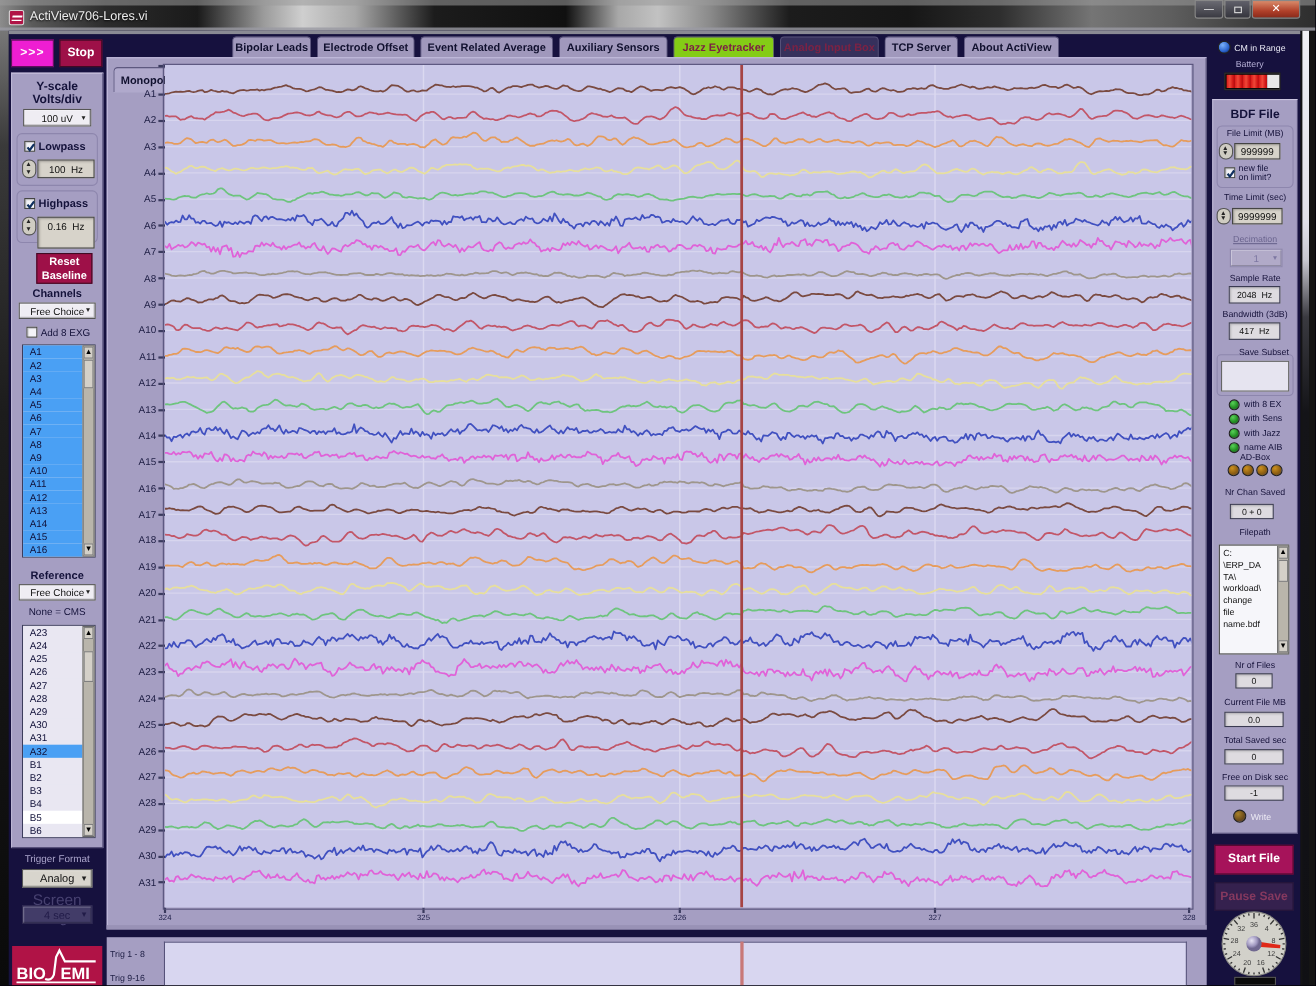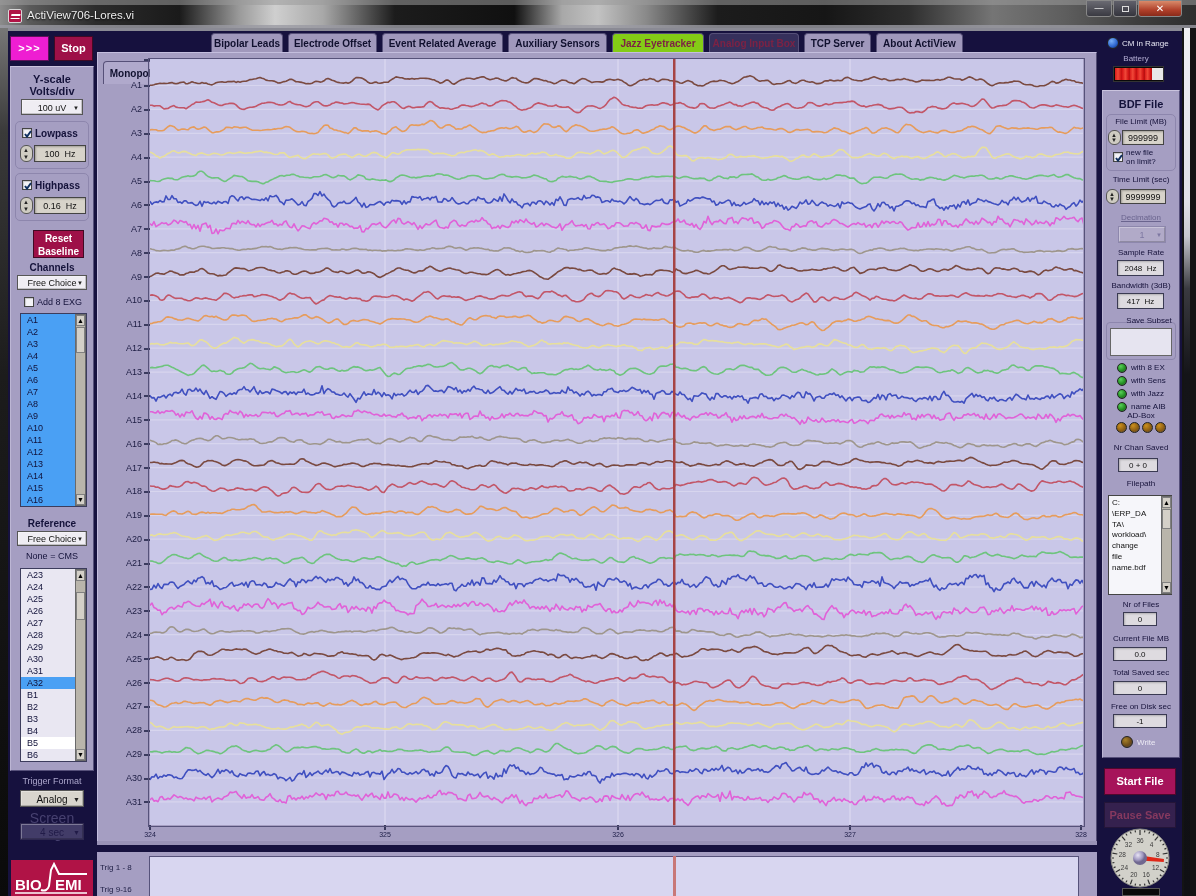--- a/index.html
+++ b/index.html
@@ -40,21 +40,21 @@
     <div style="position:absolute;left:22px;top:180px;width:10px;height:10px;background:#f4f4f8;border:1px solid #444;box-shadow:inset 1px 1px 1px #00000030;">
       <svg width="10" height="10" viewBox="0 0 10 10" style="position:absolute;left:0;top:0;">
         <path d="M2 5 L4 7.5 L8 2" stroke="#103060" stroke-width="2" fill="none"></path>
       </svg>
     </div>
     <div style="position:absolute;left:35px;top:180px;width:54px;font-size:10px;font-weight:bold;color:#14123a;text-align:left;line-height:1.1;">Highpass</div>
     <div style="position:absolute;left:20px;top:197px;width:13px;height:17px;background:#cfccc2;border:1px solid #555;border-radius:6px;">
       <div style="position:absolute;left:2px;top:1px;font-size:6px;color:#222;">▲</div>
       <div style="position:absolute;left:2px;bottom:1px;font-size:6px;color:#222;">▼</div>
     </div>
-    <div style="position:absolute;left:34px;top:197px;width:52px;height:17px;background:#d7d3ca;border:1px solid #444;box-shadow:inset 1px 1px 2px #00000040;color:#111;font-size:9px;line-height:17px;text-align:center;">0.16&nbsp;&nbsp;Hz</div>
+    <div style="position:absolute;left:34px;top:197px;width:52px;height:29px;background:#d7d3ca;border:1px solid #444;box-shadow:inset 1px 1px 2px #00000040;color:#111;font-size:9px;line-height:17px;text-align:center;">0.16&nbsp;&nbsp;Hz</div>
     <div class="abs" style="left:33px;top:230px;width:51px;height:28px;background:#9e1048;border:1px solid #400a24;color:#fff;font-weight:bold;font-size:10px;text-align:center;line-height:1.3;padding-top:1px;">Reset<br>Baseline</div>
     <div style="position:absolute;left:10px;top:262px;width:84px;font-size:10px;font-weight:bold;color:#14123a;text-align:center;line-height:1.1;">Channels</div>
     <div style="position:absolute;left:17px;top:275px;width:70px;height:15px;background:#efedf3;border:1px solid #555;box-shadow:inset -1px -1px 0 #00000030, inset 1px 1px 0 #ffffff50;color:#111;font-size:9px;line-height:15px;text-align:center;">Free Choice<span style="position:absolute;right:3px;top:0;color:#222;font-size:6px;">▼</span></div>
     <div style="position:absolute;left:24px;top:297px;width:10px;height:10px;background:#f4f4f8;border:1px solid #444;box-shadow:inset 1px 1px 1px #00000030;"></div>
     <div style="position:absolute;left:37px;top:298px;width:50px;font-size:9px;font-weight:normal;color:#14123a;text-align:left;line-height:1.1;">Add 8 EXG</div>
     <div class="abs" style="left:20px;top:313px;width:67px;height:194px;background:#e9e7f2;border:1px solid #3c3c5c;"></div>
     <div style="position:absolute;left:21px;top:314px;width:54px;height:12px;background:#4aa0f4;color:#101038;font-size:9px;line-height:12px;padding-left:6px;">A1</div>
     <div style="position:absolute;left:21px;top:326px;width:54px;height:12px;background:#4aa0f4;color:#101038;font-size:9px;line-height:12px;padding-left:6px;">A2</div>
     <div style="position:absolute;left:21px;top:338px;width:54px;height:12px;background:#4aa0f4;color:#101038;font-size:9px;line-height:12px;padding-left:6px;">A3</div>
     <div style="position:absolute;left:21px;top:350px;width:54px;height:12px;background:#4aa0f4;color:#101038;font-size:9px;line-height:12px;padding-left:6px;">A4</div>

